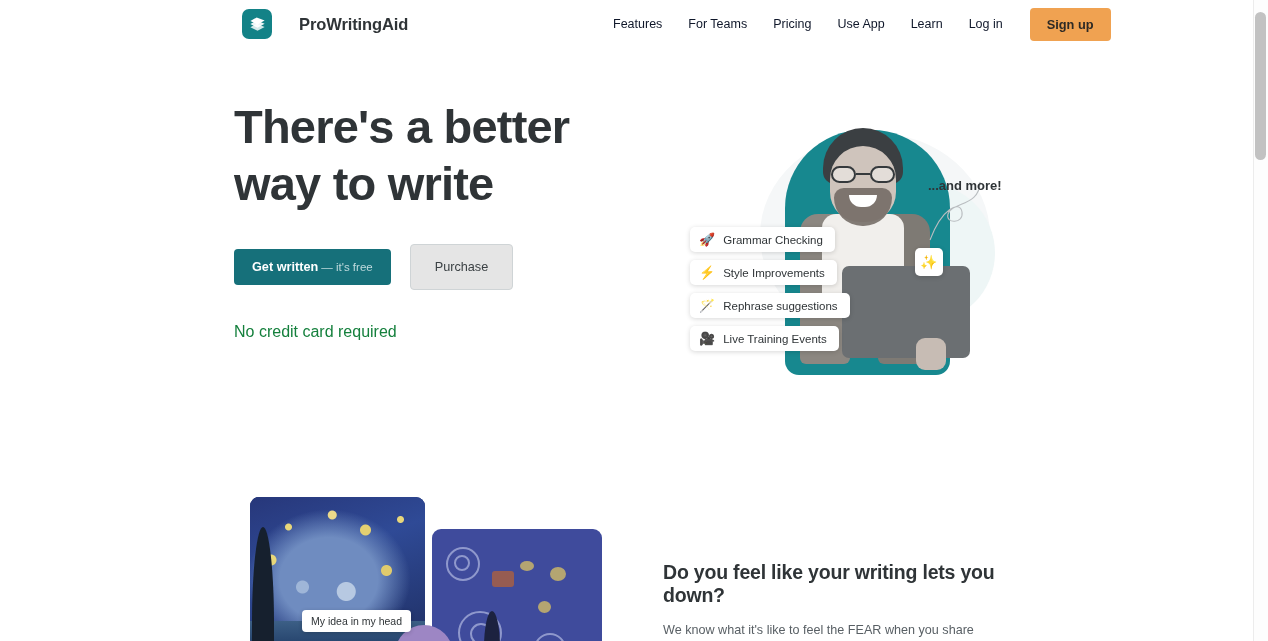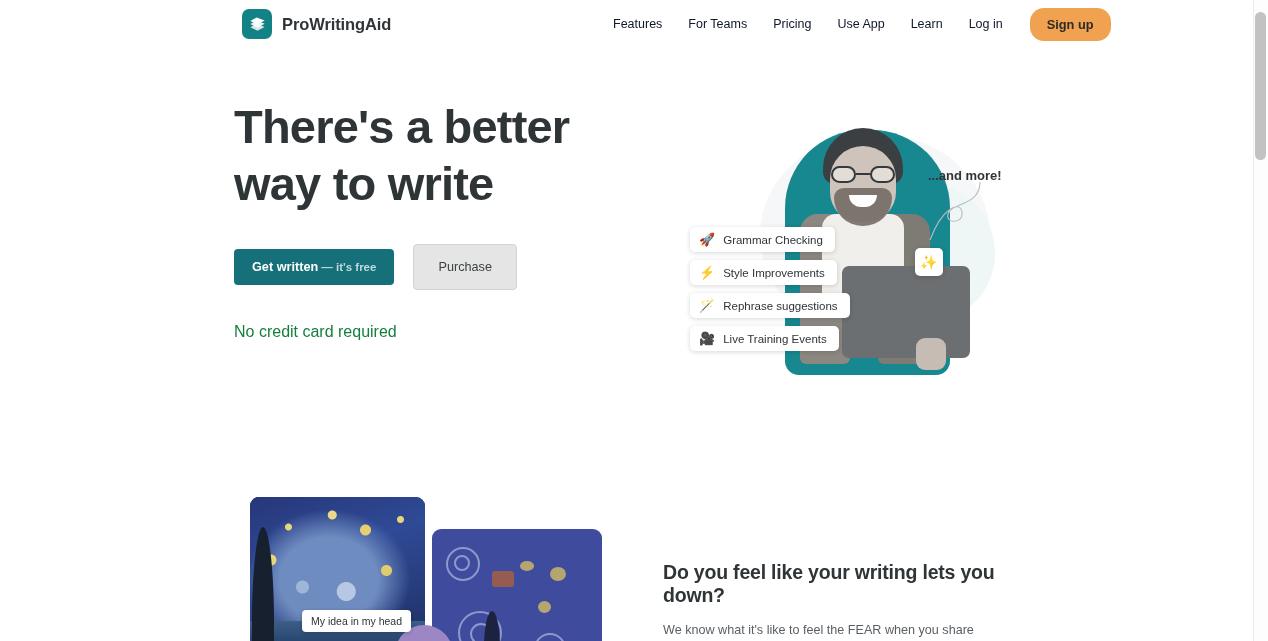--- a/index.html
+++ b/index.html
@@ -42,21 +42,21 @@
     top: 0; left: 0;
     width: 1253px; height: 48px;
     display: flex;
     align-items: center;
   }
   .brand {
     position: absolute;
     left: 242px; top: 9px;
     display: flex;
     align-items: center;
-    gap: 10px;
+    gap: 27px;
   }
   .brand-mark {
     width: 30px; height: 30px;
     border-radius: 7px;
     background: #138287;
     display: flex;
     align-items: center;
     justify-content: center;
   }
   .brand-name {
@@ -82,21 +82,21 @@
     white-space: nowrap;
   }
   .signup-btn {
     margin-left: 14px;
     background: #f0a251;
     color: #2e2a25;
     font-size: 12.8px;
     font-weight: bold;
     padding: 9px 17px;
     border: none;
-    border-radius: 14px;
+    border-radius: 4px;
     cursor: pointer;
     font-family: "Liberation Sans", sans-serif;
   }
 
   
   .hero-copy {
     position: absolute;
     left: 234px; top: 98px;
     width: 400px;
   }
@@ -126,21 +126,21 @@
     border-radius: 4px;
     padding: 11px 18px;
     color: #ffffff;
     font-size: 12.7px;
     font-weight: bold;
     cursor: pointer;
     white-space: nowrap;
     font-family: "Liberation Sans", sans-serif;
   }
   .btn-primary .free {
-    font-weight: bold;
+    font-weight: normal;
     color: #bfdadd;
     font-size: 11.5px;
     margin-left: 3px;
   }
   .btn-outline {
     background: #e5e5e5;
     border: 1px solid #cfd4d6;
     border-radius: 4px;
     padding: 15px 24px;
     color: #3c4245;
@@ -301,21 +301,21 @@
     background: #ffffff;
     border-radius: 5px;
     box-shadow: 0 1px 5px rgba(0,0,0,0.16);
     display: flex;
     align-items: center;
     justify-content: center;
     font-size: 14px;
   }
   .and-more {
     position: absolute;
-    left: 268px; top: 60px;
+    left: 268px; top: 70px;
     font-size: 13px;
     font-weight: bold;
     color: #2f3437;
     white-space: nowrap;
   }
   .balloon-svg {
     position: absolute;
     left: 262px; top: 72px;
     width: 70px; height: 78px;
   }

